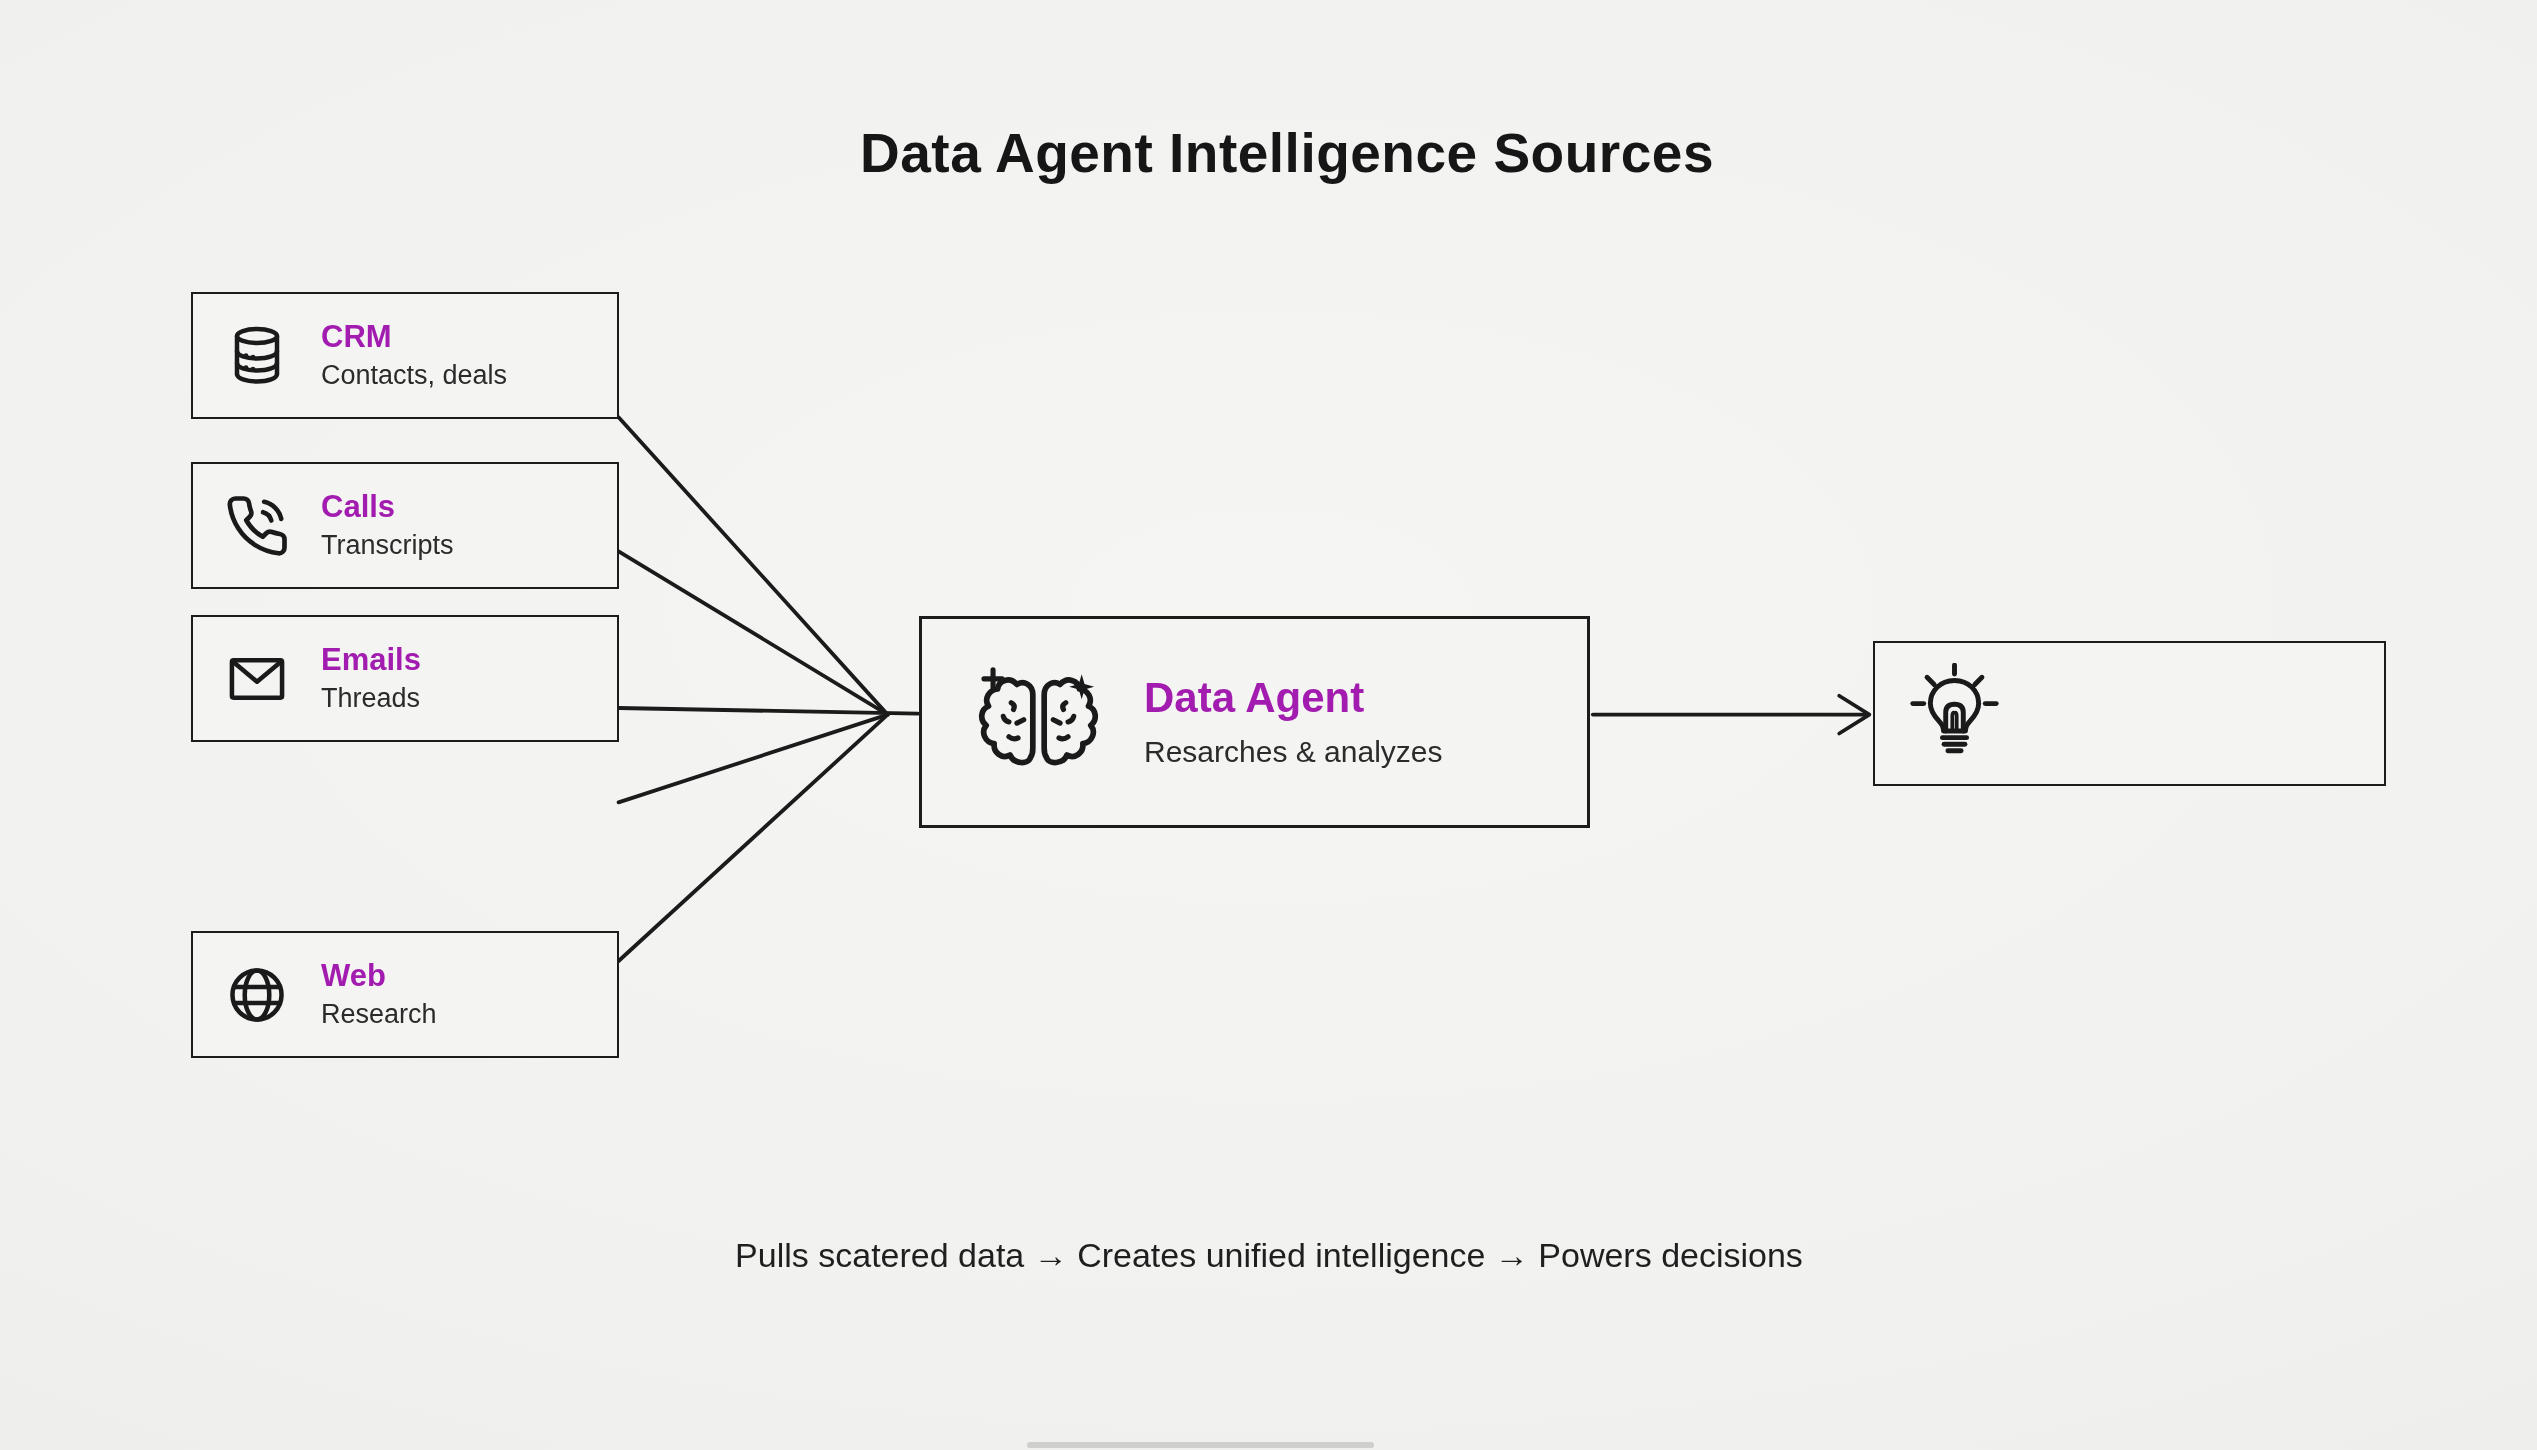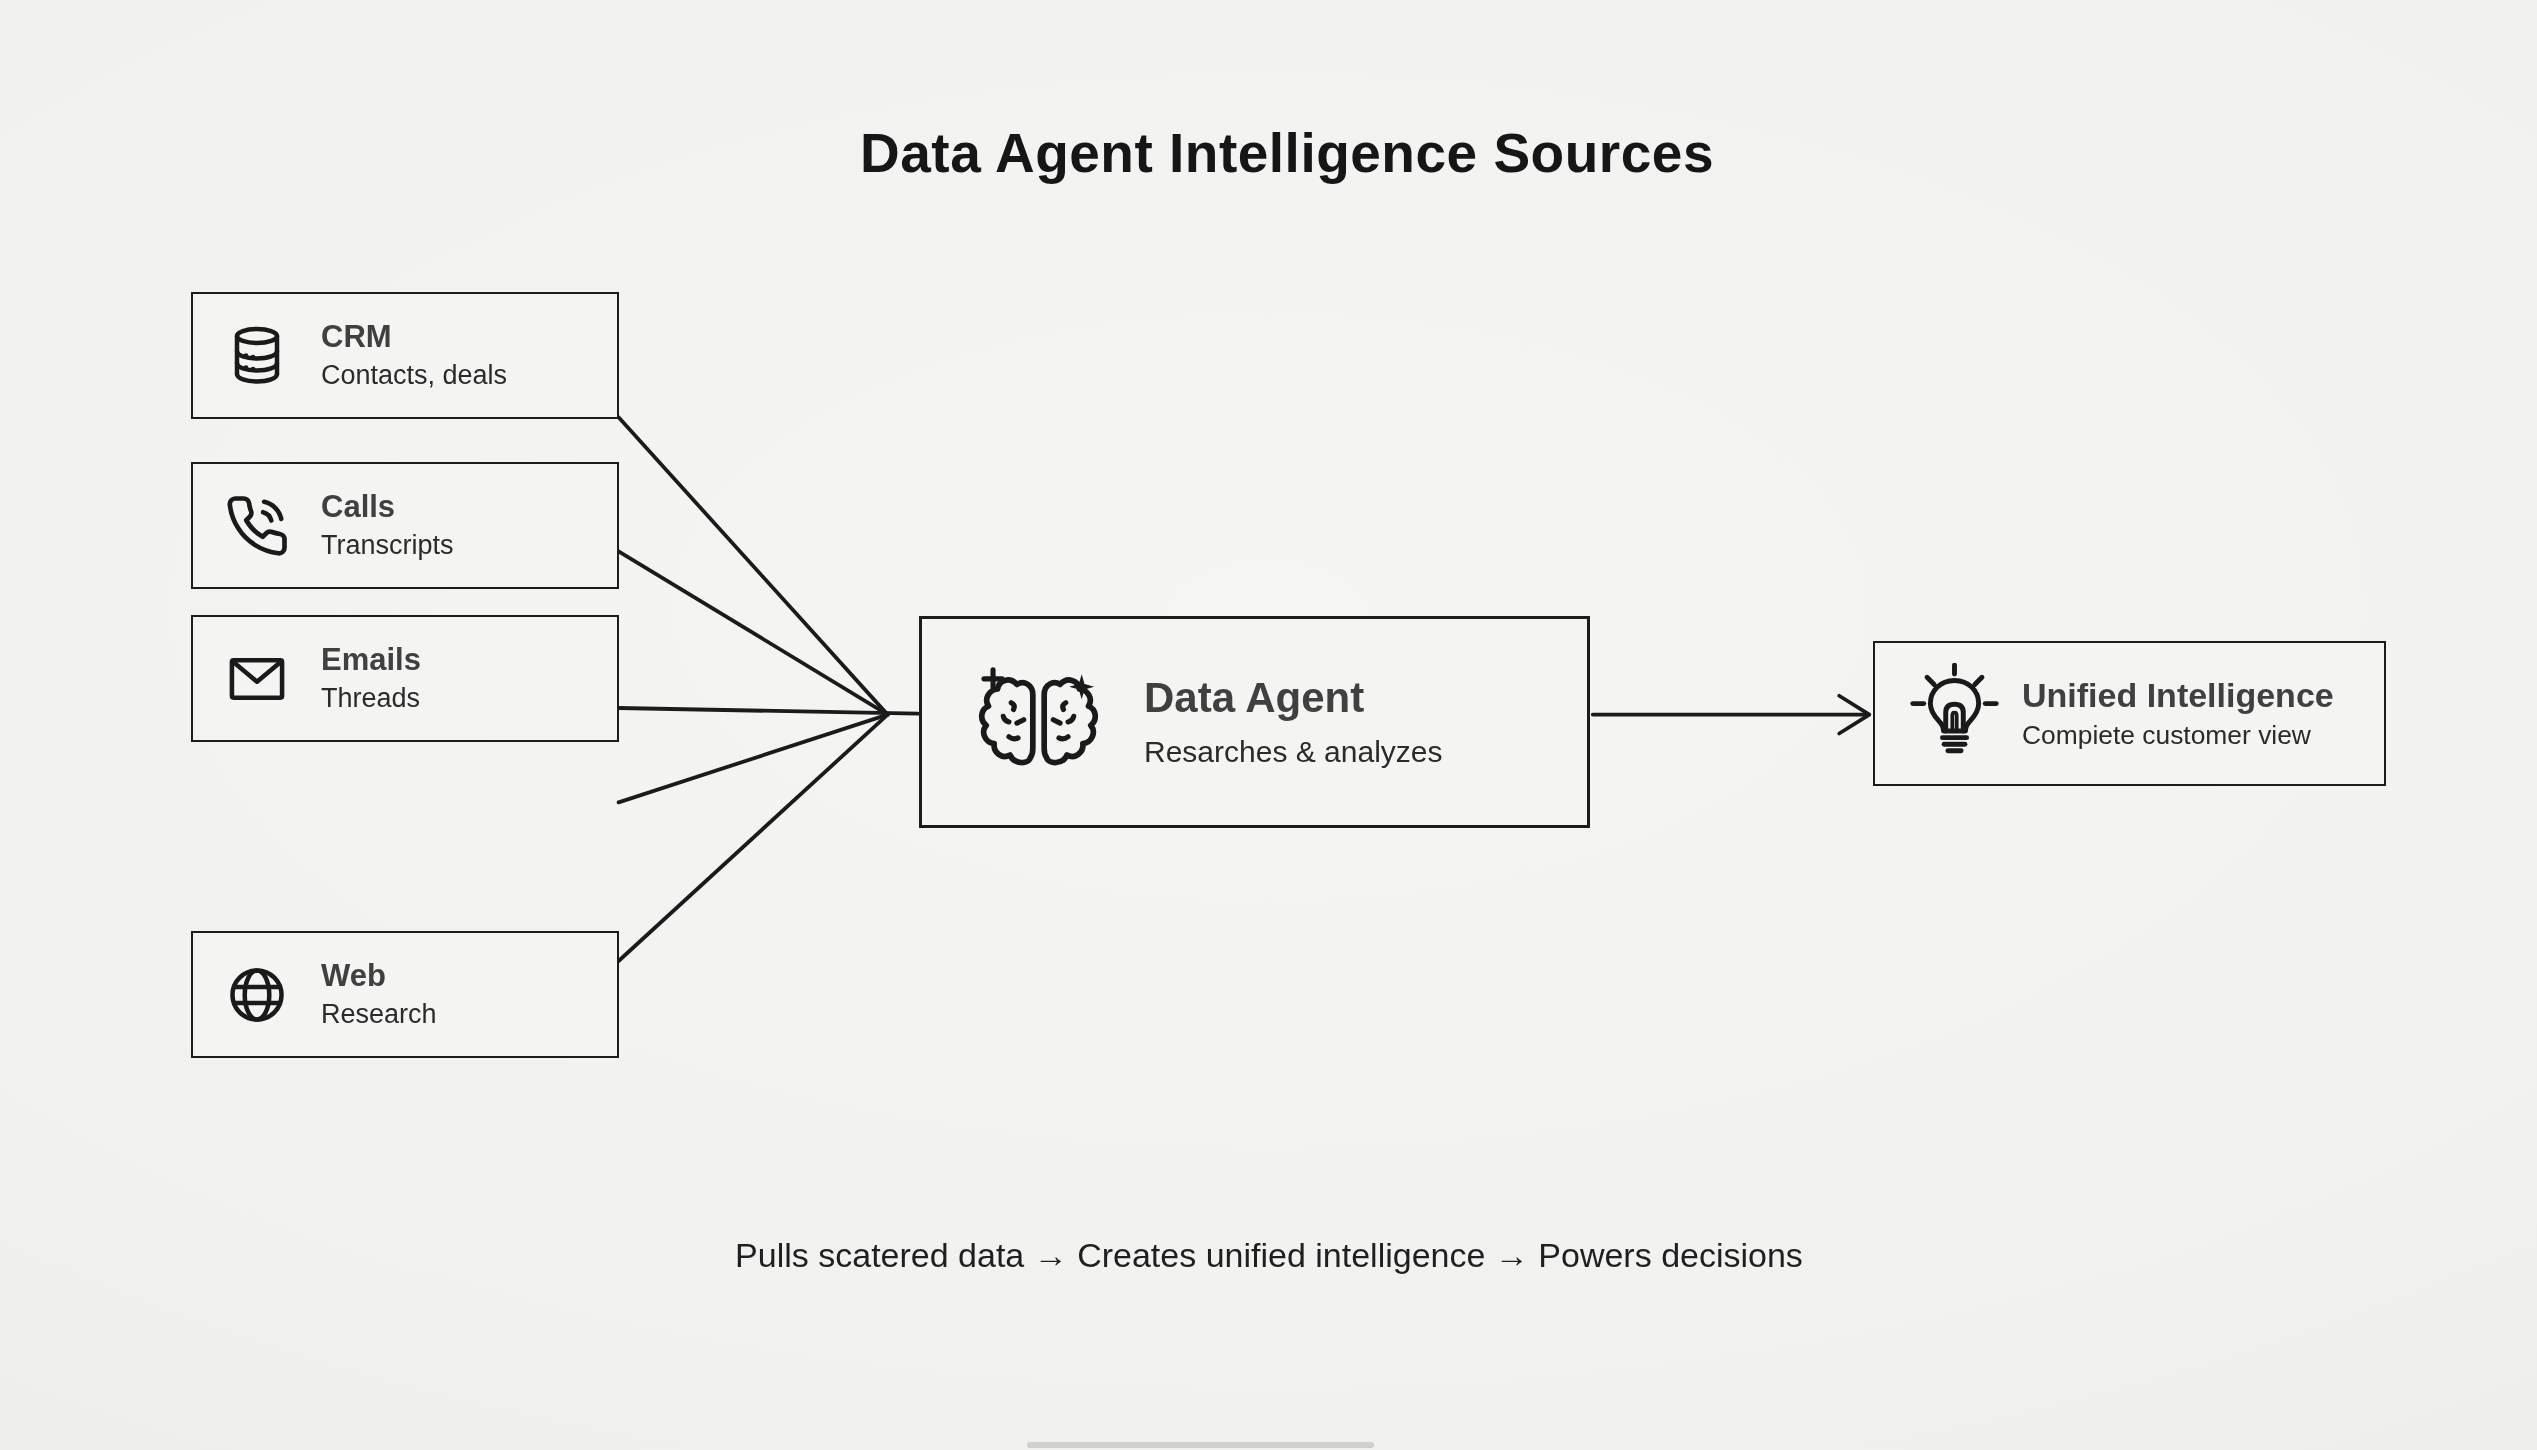--- a/index.html
+++ b/index.html
@@ -15,21 +15,21 @@
   svg.connectors{position:absolute;left:0;top:0;pointer-events:none;}
   .cline{stroke:#1b1b1b;stroke-width:4;fill:none;stroke-linecap:round;stroke-linejoin:round;}
   .box{
     position:absolute;box-sizing:border-box;background:#f4f4f3;border:2.8px solid #1c1c1c;
     display:flex;align-items:center;
   }
   .icon svg{display:block;stroke:#1a1a1a;fill:none;stroke-linecap:round;stroke-linejoin:round;}
   .src{left:191px;width:428px;height:127px;padding-left:30px;}
   .src .icon{width:68px;display:flex;justify-content:center;}
   .src .txt{margin-left:30px;}
-  .t1{font-size:31px;font-weight:bold;color:#404040;line-height:1.15;}
+  .t1{font-size:31px;font-weight:bold;color:#a21caf;line-height:1.15;}
   .t2{font-size:27px;font-weight:normal;color:#2b2b2b;line-height:1.2;margin-top:4.7px;}
   .agent{left:919px;top:616px;width:671px;height:212px;border-width:3.8px;padding-left:54px;}
   .agent .icon{width:125px;display:flex;justify-content:center;}
   .agent .txt{margin-left:43px;}
   .agent .t1{font-size:42px;}
   .agent .t2{font-size:30px;margin-top:12px;}
   .out{left:1873px;top:641px;width:513px;height:145px;padding-left:32px;}
   .out .icon{width:94px;display:flex;justify-content:center;}
   .out .txt{margin-left:21px;}
   .out .t1{font-size:34px;}
@@ -160,24 +160,20 @@
         <path d="M31 68 H53"></path>
           <path d="M32.5 74 H51.5"></path>
           <path d="M36 80 H48"></path>
         <path d="M4 37 H14"></path>
           <path d="M70 37 H80"></path>
         <path d="M17 13 L23.5 19.5"></path>
           <path d="M67 13 L60.5 19.5"></path>
         <path d="M42 2 V10"></path>
       </svg>
     </span>
-    <span class="txt">
-      <div class="t1">Unified Intelligence</div>
-      <div class="t2">Compiete customer view</div>
-    </span>
   </div>
 
   <div class="footer">Pulls scatered data → Creates unified intelligence → Powers decisions</div>
 
   <div class="bottom-bar"></div>
 
 </div>
 
 
 </body></html>

